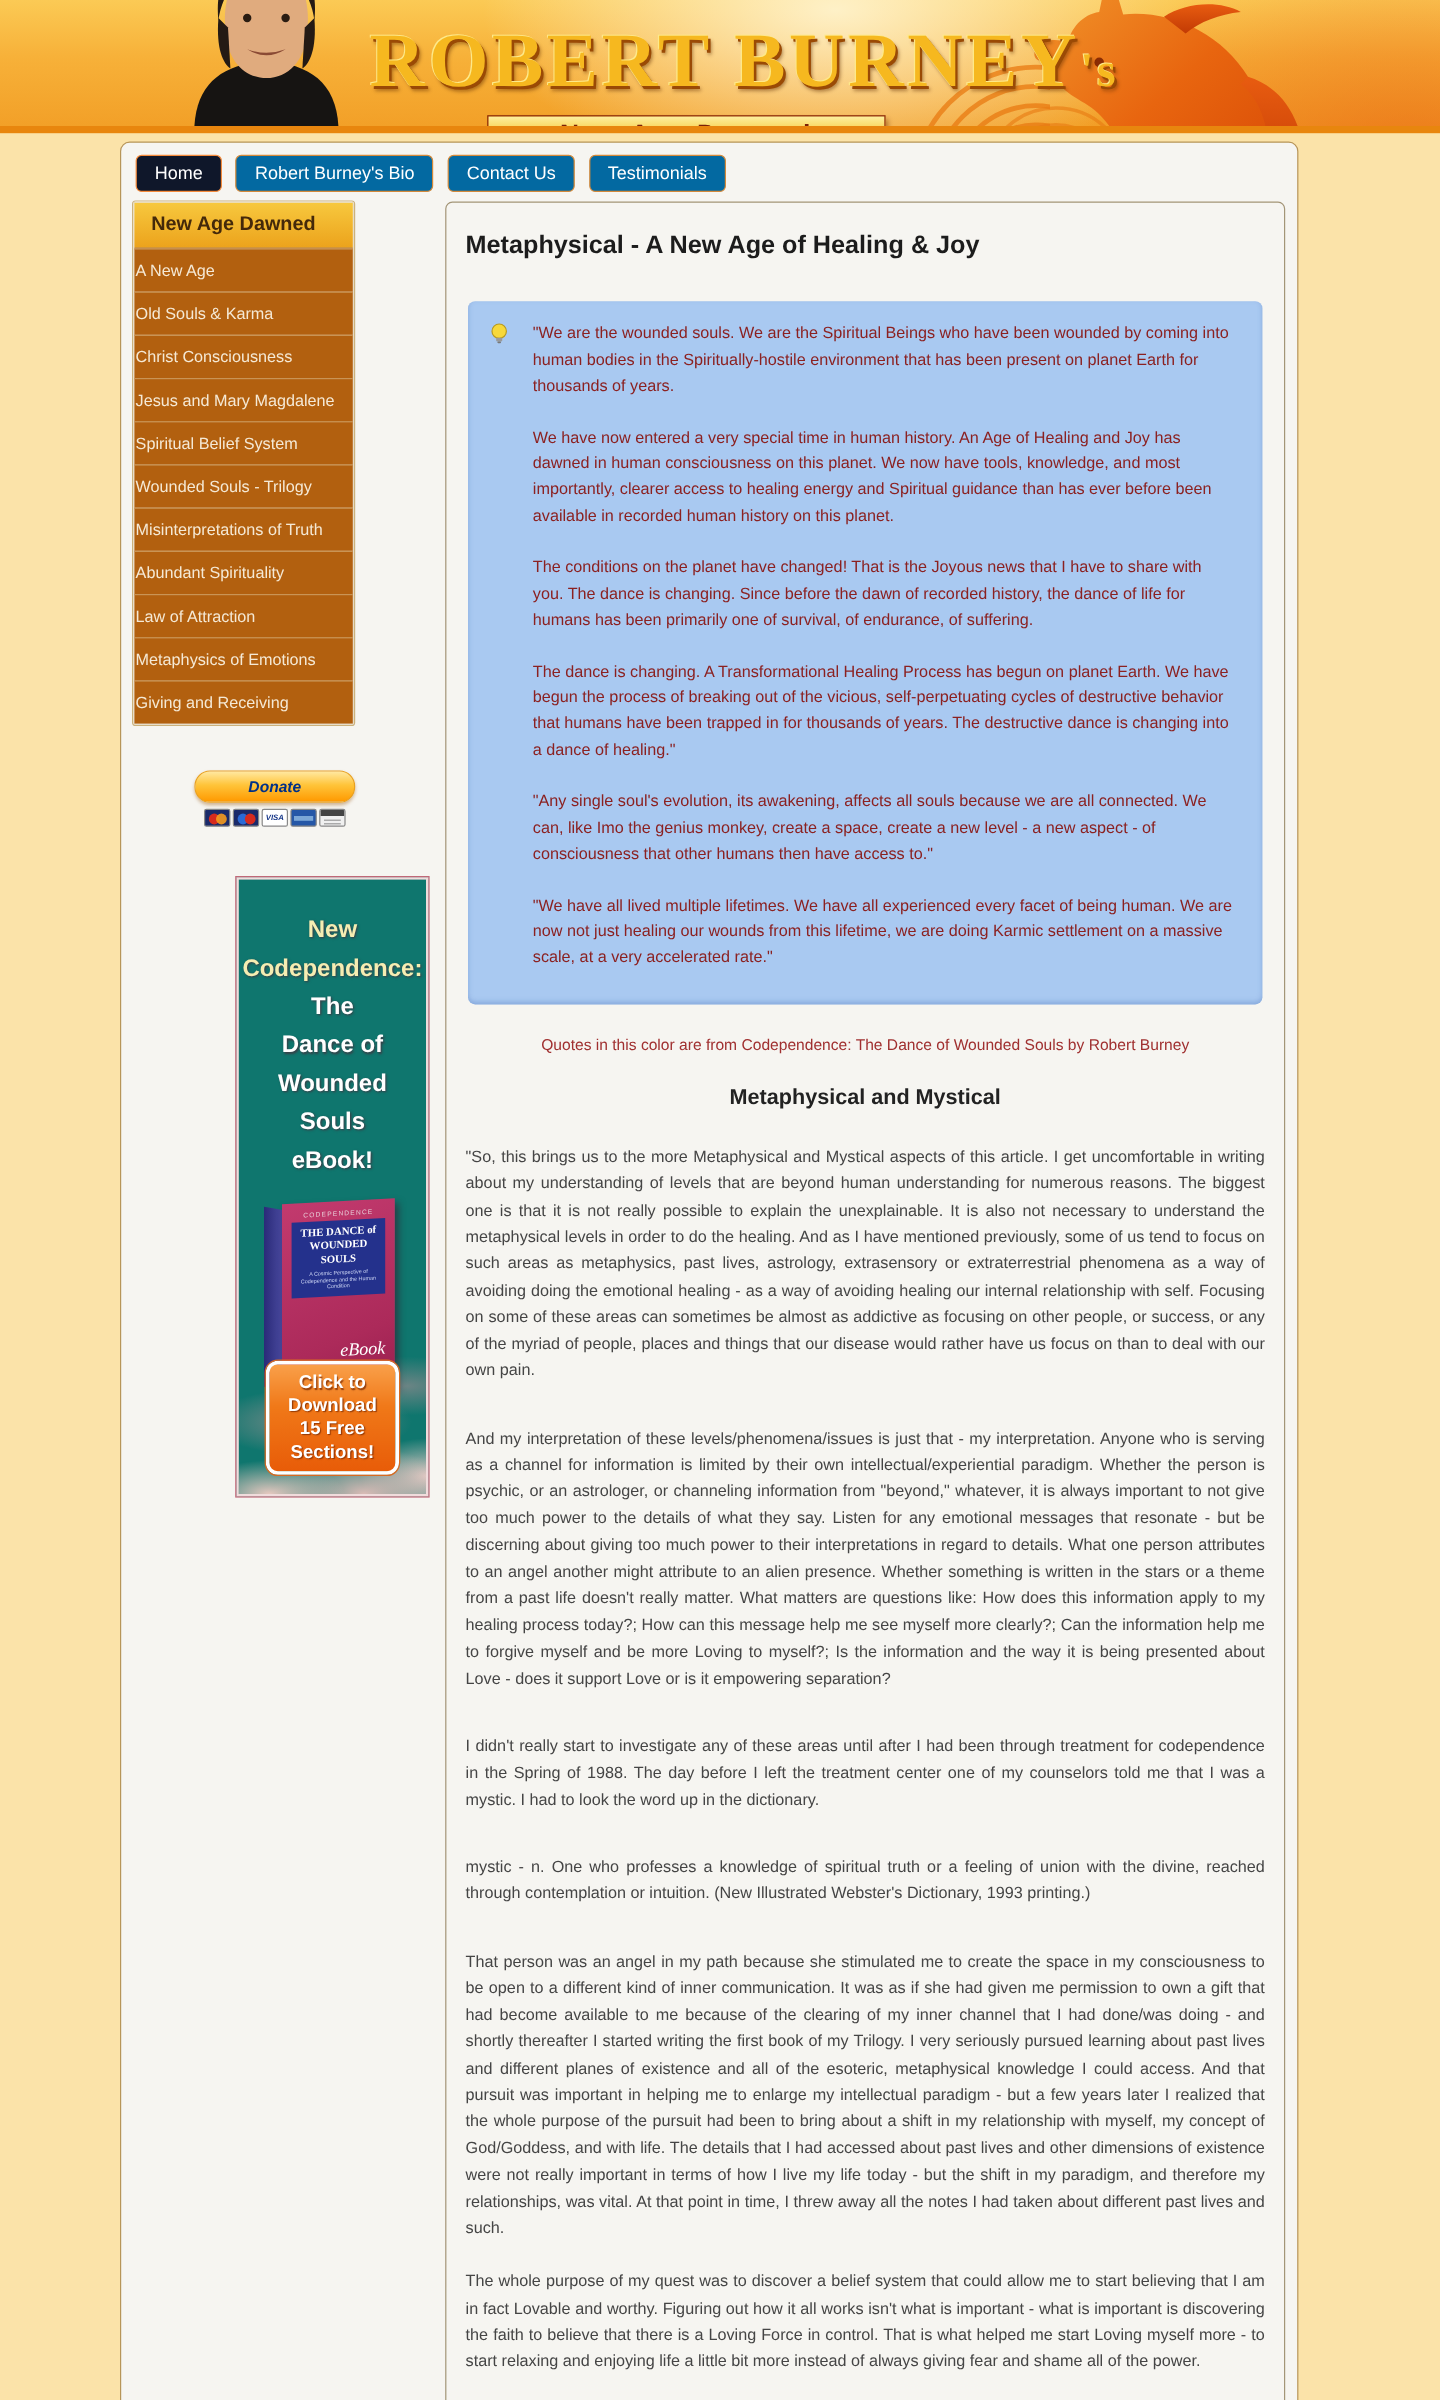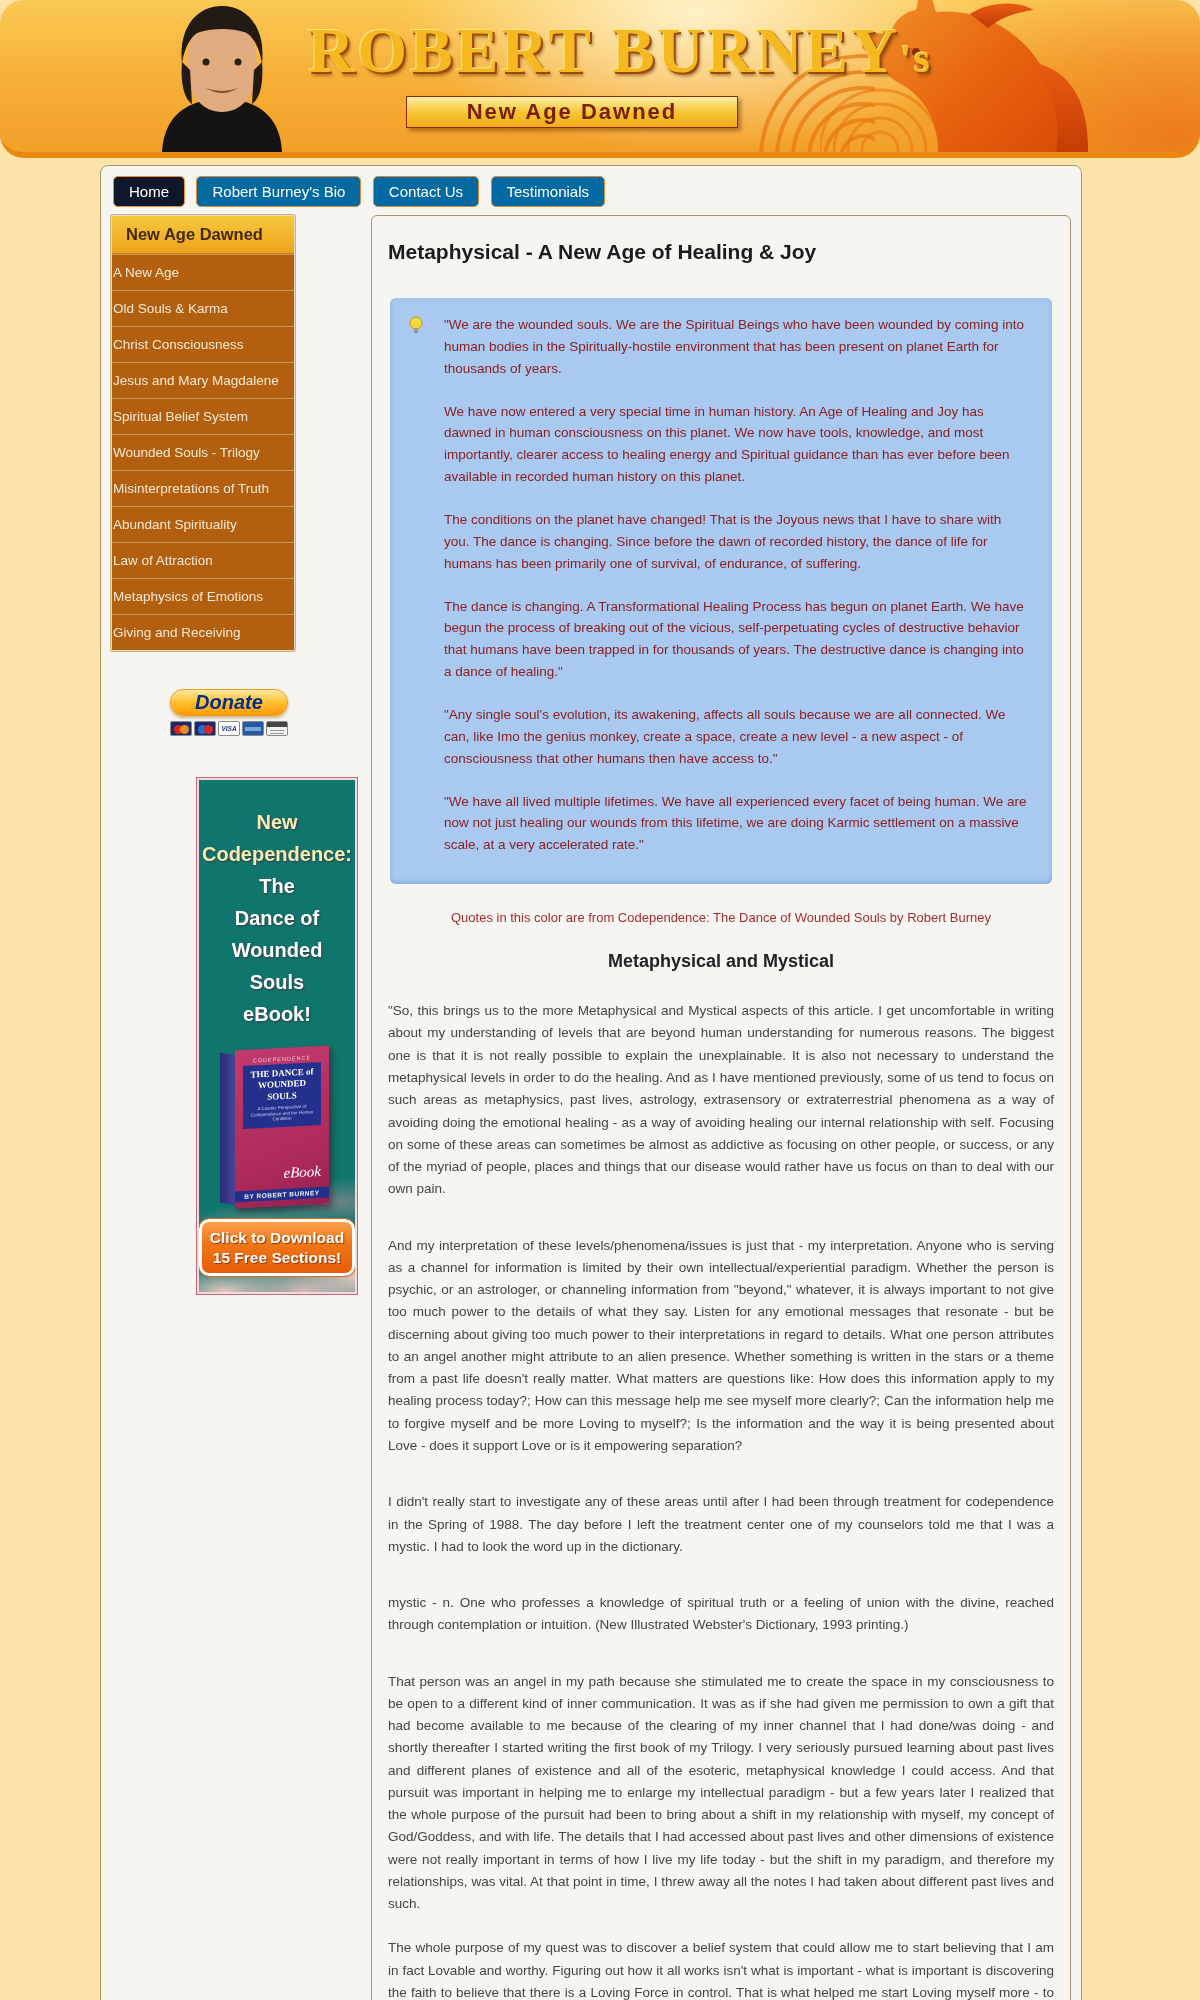--- a/index.html
+++ b/index.html
@@ -6,26 +6,25 @@
   html,body { margin:0; padding:0; }
   body {
     width:1200px; min-height:2000px;
     background:#fbe3a9;
     font-family:"Liberation Sans", sans-serif;
     position:relative;
   }
 
   
   .site-header {
-    position:relative; height:158px; overflow:hidden;
+    position:relative; height:111px; overflow:hidden;
     background:
       radial-gradient(ellipse 420px 200px at 58% 8%, rgba(255,248,220,.85), rgba(255,248,220,0) 70%),
       linear-gradient(180deg,#fbca55 0%,#f7b139 45%,#f2a028 100%);
     border-bottom:6px solid #e8860e;
-    border-radius:24px;
   }
   .header-right-glow {
     position:absolute; right:0; top:0; width:520px; height:158px;
     background: radial-gradient(ellipse 400px 260px at 95% 85%, rgba(232,92,16,.55), rgba(232,92,16,0) 70%);
   }
   .portrait { position:absolute; left:128px; bottom:0; width:188px; height:148px; }
   .logo-title {
     position:absolute; left:308px; top:14px;
     font-family:"Liberation Serif", serif; font-weight:bold;
     font-size:64px; letter-spacing:3px; color:#f6b81f; white-space:nowrap;
@@ -71,25 +70,25 @@
     border-bottom:1px solid #c8821a;
   }
   .side-item {
     background:#b2600f; color:#f5e9d5; font-size:13.5px;
     padding:10px 1px; border-top:1px solid #c99455; cursor:pointer;
   }
   .side-item:first-of-type { border-top:none; }
 
   .donate-wrap { margin:38px 0 0 38px; width:160px; text-align:center; }
   .donate-btn {
-    display:inline-block; width:118px; height:27px; line-height:25px;
+    display:inline-block; width:134px; height:27px; line-height:25px;
     border-radius:13px; cursor:pointer;
     background:linear-gradient(180deg,#ffe8a0 0%,#ffc439 45%,#ff9900 100%);
     border:1px solid #e8a020; box-shadow:0 2px 3px rgba(150,80,0,.4);
-    font-size:20px; font-weight:bold; font-style:italic; color:#003087;
+    font-size:13px; font-weight:bold; font-style:italic; color:#003087;
   }
   .cards-row { margin-top:5px; display:flex; justify-content:center; gap:2px; }
   .pay-card { width:22px; height:15px; border-radius:2px; border:1px solid #888; position:relative; overflow:hidden; }
   .card-navy { background:#1a2a6a; }
   .circle { position:absolute; top:3px; width:9px; height:9px; border-radius:50%; }
   .c-red { left:3px; background:#d62a1e; }
   .c-org { left:9px; background:#f59a1e; opacity:.9; }
   .c-blue { left:3px; background:#2a6ad6; }
   .card-visa { background:#fff; display:flex; align-items:center; justify-content:center;
     font-size:6.5px; font-weight:bold; font-style:italic; color:#1a3a8a; }
@@ -131,21 +130,21 @@
   }
   .cover-small { font-size:5.5px; letter-spacing:1px; color:#e8cdd8; }
   .cover-box { margin:2px auto 0; width:78px; background:#24318c; padding:4px 2px 5px; }
   .cover-title { font-size:9px; font-weight:bold; color:#fff; line-height:1.25; font-family:"Liberation Serif",serif; }
   .cover-sub { margin-top:3px; font-size:4.5px; color:#c9d2f2; line-height:1.3; }
   .cover-ebook { margin-top:38px; text-align:right; padding-right:8px;
     font-family:"Liberation Serif",serif; font-style:italic; font-size:15px; color:#fff; }
   .cover-author { position:absolute; left:0; right:0; bottom:6px; background:#24318c;
     font-size:6.5px; font-weight:bold; color:#f0f0f0; padding:2px 0; letter-spacing:.5px; }
   .ebook-btn {
-    position:absolute; left:50%; transform:translateX(-50%); bottom:16px; width:156px;
+    position:absolute; left:50%; transform:translateX(-50%); bottom:16px; width:111px;
     background:linear-gradient(180deg,#f9a04a 0%,#f07818 40%,#e85c08 100%);
     border:3px solid #fff; outline:1px solid #d86a20; border-radius:10px;
     padding:6px 2px; cursor:pointer;
     font-size:15.5px; font-weight:bold; color:#fff; line-height:1.25;
     text-shadow:1px 1px 1px rgba(120,40,0,.8);
   }
 
   
   .main-col {
     flex:1; margin-left:28px; min-height:1722px;

